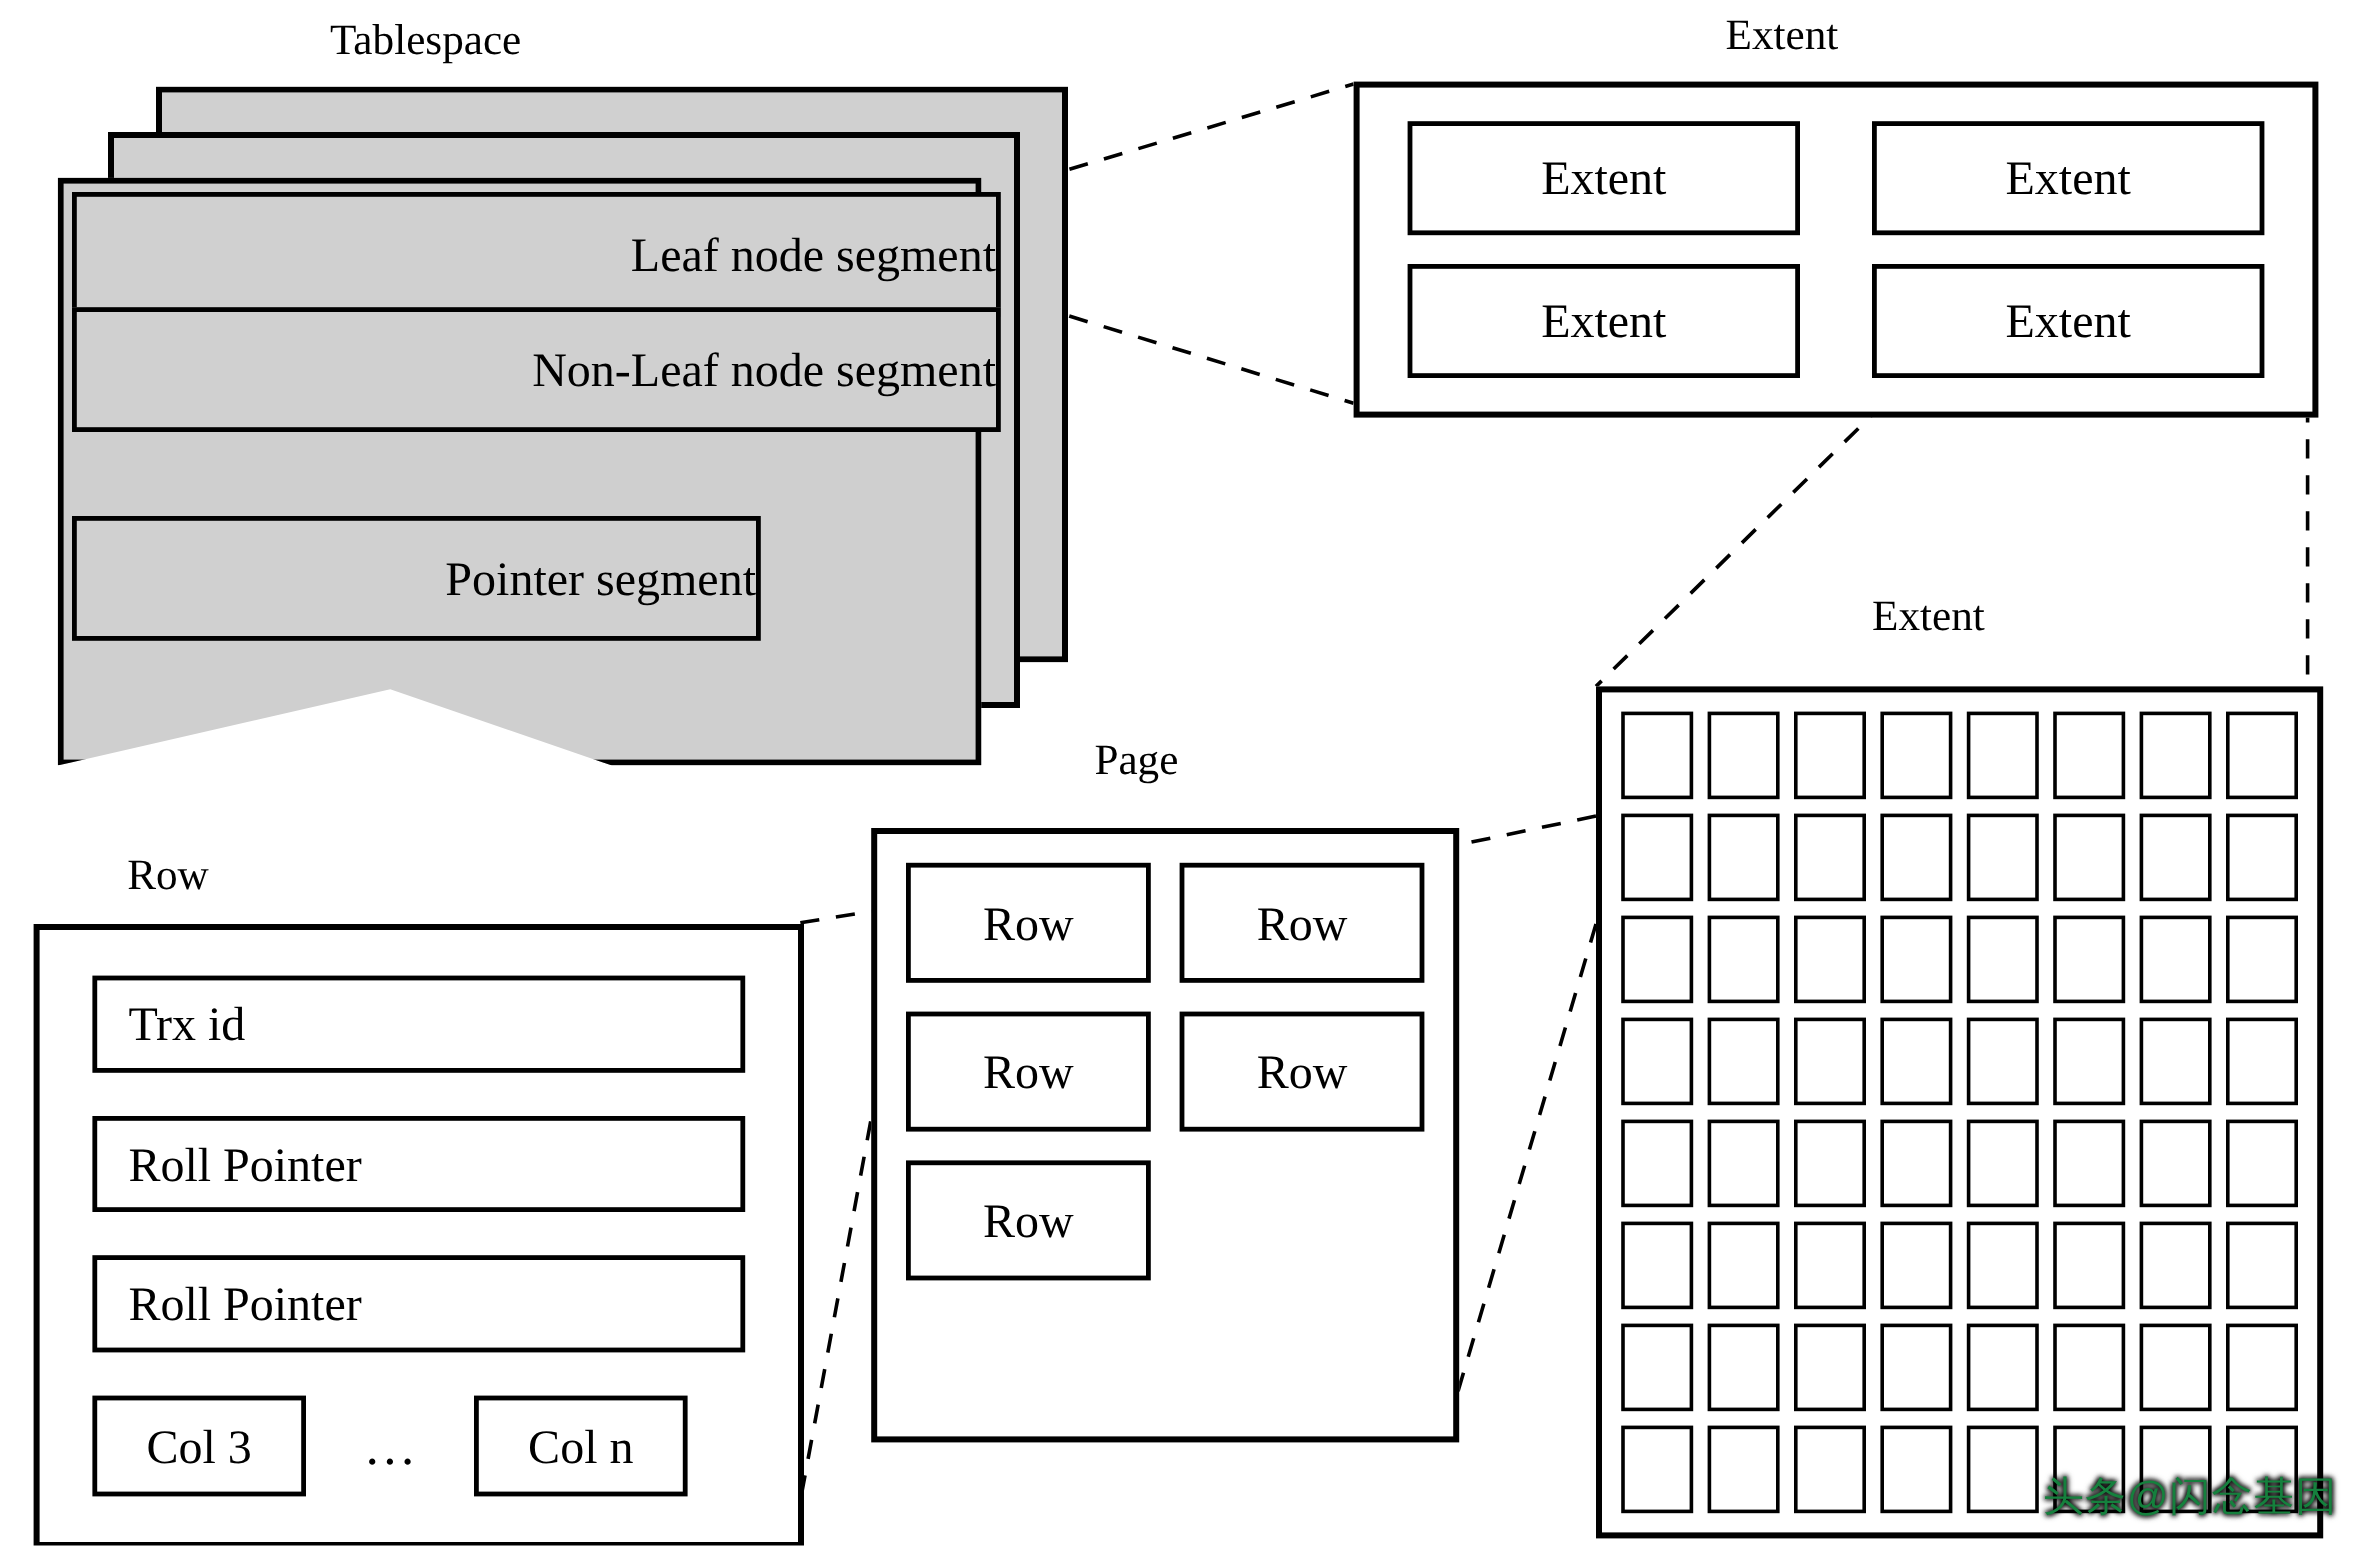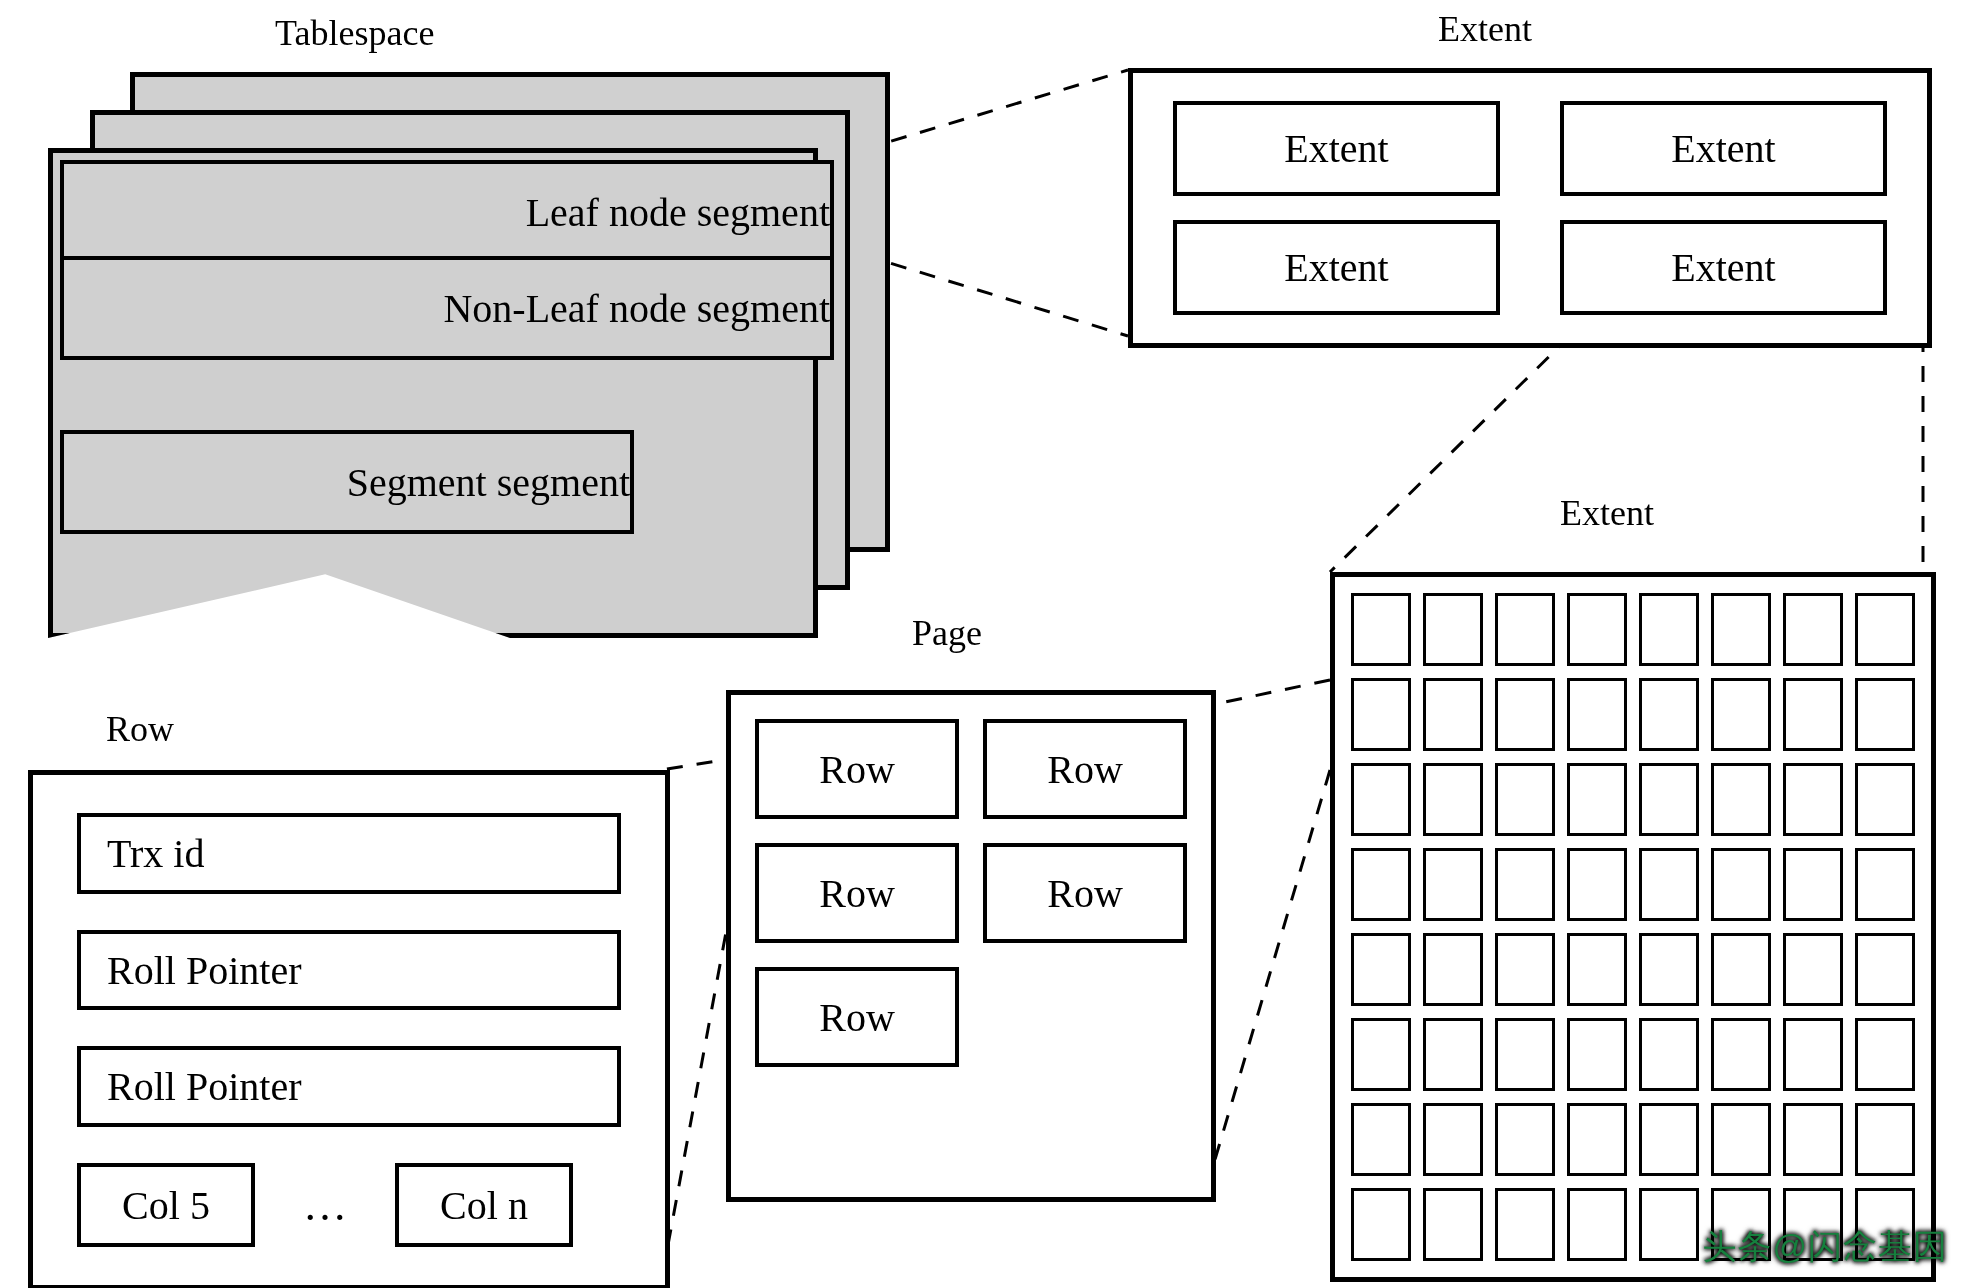--- a/index.html
+++ b/index.html
@@ -63,21 +63,21 @@
 
 <div class="abs bg-gray2 border-thick" style="left:48px; top:148px; width:760px; height:480px; clip-path: polygon(0 0, 100% 0, 100% 100%, 60% 100%, 36% 87%, 0 100%);"></div>
 
 <div class="abs bg-gray border-med text pad-l nowrap" style="left:60px; top:160px; width:740px; height:96px; display:flex; align-items:center;">
   <span>Leaf node segment</span>
 </div>
 <div class="abs bg-gray border-med text pad-l nowrap" style="left:60px; top:256px; width:740px; height:96px; display:flex; align-items:center;">
   <span>Non-Leaf node segment</span>
 </div>
 <div class="abs bg-gray border-med text pad-l nowrap" style="left:60px; top:430px; width:540px; height:96px; display:flex; align-items:center;">
-  <span>Segment segment</span>
+  <span>Pointer segment</span>
 </div>
 
 <div class="abs title" style="left:1438px; top:8px;">Extent</div>
 
 <div class="abs border-thick bg-white" style="left:1128px; top:68px; width:794px; height:270px;">
   <div style="display:grid; grid-template-columns:1fr 1fr; grid-template-rows:1fr 1fr; gap:24px 60px; padding:28px 40px; height:100%; box-sizing:border-box;">
     <div class="border-med center text">
           <span>Extent</span>
         </div>
     <div class="border-med center text">
@@ -193,21 +193,21 @@
           <span>Trx id</span>
         </div>
     <div class="border-med text pad-l" style="height:76px; display:flex; align-items:center;">
           <span>Roll Pointer</span>
         </div>
     <div class="border-med text pad-l" style="height:76px; display:flex; align-items:center;">
           <span>Roll Pointer</span>
         </div>
     <div style="display:flex; align-items:center; gap:30px;">
       <div class="border-med center text" style="width:170px; height:76px;">
-            <span>Col 5</span>
+            <span>Col 3</span>
           </div>
       <div class="text center" style="flex:0 0 80px; font-size:44px;">…</div>
       <div class="border-med center text" style="width:170px; height:76px;text-align:center;">
             <span>Col n</span>
           </div>
     </div>
   </div>
 </div>
 
 <div class="watermark">头条@闪念基因</div>

